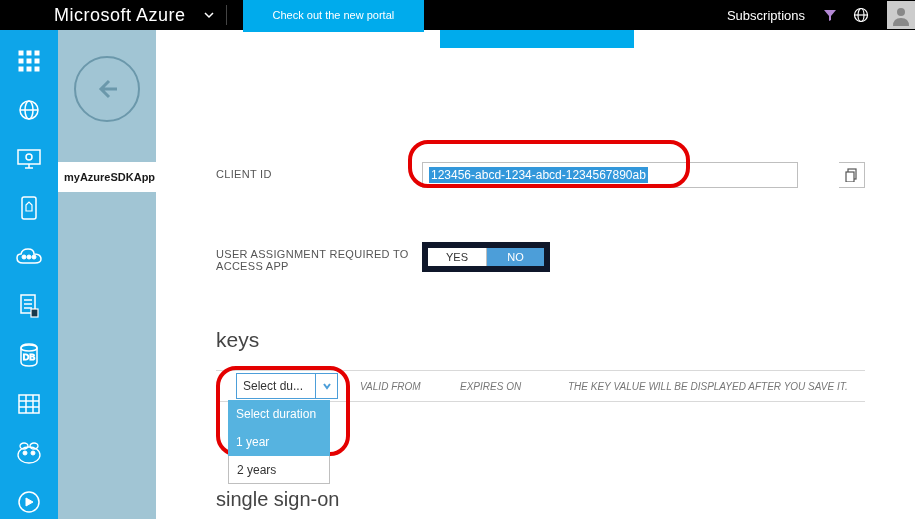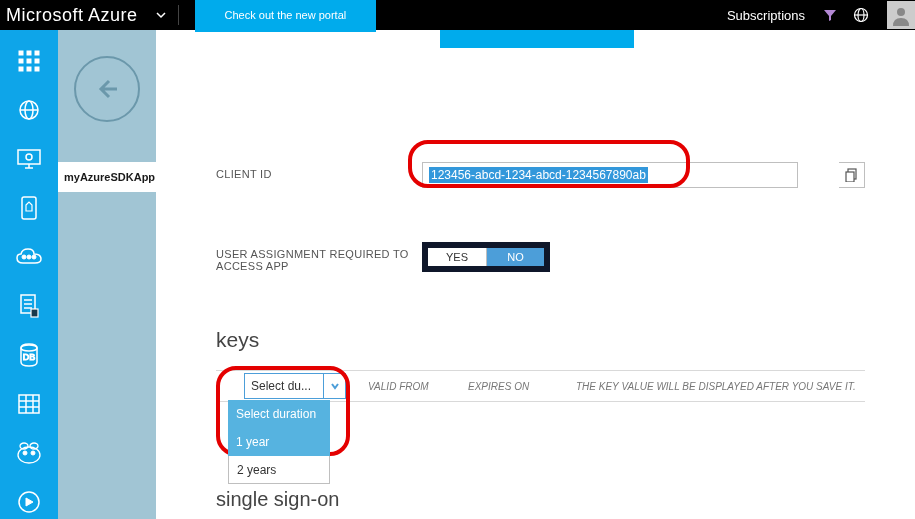--- a/index.html
+++ b/index.html
@@ -1,20 +1,20 @@
 <!DOCTYPE html>
 <html><head>
 <meta charset="utf-8">
 <style>
 * { box-sizing: border-box; margin: 0; padding: 0; }
 body { font-family: "Segoe UI", Arial, sans-serif; font-size: 13px; color: #333; background: #fff; width: 915px; height: 519px; overflow: hidden; position: relative; }
 
 
 .topbar { height: 30px; background: #000; color: #fff; display: flex; align-items: center; position: relative; z-index: 10; }
-.brand { font-size: 18px; font-weight: 300; padding: 0 12px 0 6px; letter-spacing: 0.5px; }
+.brand { font-size: 18px; font-weight: 300; padding: 0 12px 0 6px; letter-spacing: 0.5px; margin-left: 48px; }
 .chev-down { margin-left: 4px; }
 .chev-down svg { display: block; }
 .vsep { width: 1px; height: 20px; background: #444; margin: 0 10px; }
 .portal-btn { background: #00abec; color: #fff; font-size: 11px; padding: 0 30px; height: 34px; display: flex; align-items: center; cursor: pointer; margin-left: 6px; }
 .top-right { margin-left: auto; display: flex; align-items: center; height: 30px; }
 .subs { color: #fff; font-size: 13px; padding: 0 10px; }
 .filter-icon, .globe-icon { padding: 0 8px; display: flex; align-items: center; }
 .avatar { width: 28px; height: 28px; background: #ccc; margin-left: 10px; display: flex; align-items: center; justify-content: center; }
 .avatar svg { display: block; }
 
@@ -50,21 +50,21 @@
 
 .row-ua { margin-top: 54px; }
 .toggle { display: inline-flex; border: 6px solid #0f172a; height: 30px; }
 .toggle .opt { width: 58px; display: flex; align-items: center; justify-content: center; font-size: 11px; cursor: pointer; background: #fff; color: #333; }
 .toggle .opt.active { background: #4c9ed9; color: #fff; }
 .toggle .opt + .opt { border-left: 1px solid #bfbfbf; }
 
 
 .section-title { font-size: 21px; font-weight: 300; color: #444; margin-top: 56px; }
 .keys-table { margin-top: 18px; position: relative; }
-.keys-header-row { display: flex; align-items: center; height: 32px; border-top: 1px solid #d9d9d9; border-bottom: 1px solid #d9d9d9; font-size: 10px; font-style: italic; color: #777; padding-left: 16px; }
+.keys-header-row { display: flex; align-items: center; height: 32px; border-top: 1px solid #d9d9d9; border-bottom: 1px solid #d9d9d9; font-size: 10px; font-style: italic; color: #777; padding-left: 8px; }
 .keys-header-row .col-dur { width: 136px; }
 .keys-header-row .col-from { width: 100px; }
 .keys-header-row .col-exp { width: 108px; }
 .keys-header-row .col-val { flex: 1; }
 
 .dur-select { width: 102px; height: 26px; border: 1px solid #4c9ed9; background: #fff; display: flex; align-items: center; margin-left: 12px; position: relative; cursor: pointer; }
 .dur-select .label { flex: 1; padding: 0 6px; font-size: 12px; font-style: normal; color: #333; white-space: nowrap; overflow: hidden; text-overflow: ellipsis; }
 .dur-select .arrow { width: 22px; height: 24px; border-left: 1px solid #4c9ed9; display: flex; align-items: center; justify-content: center; }
 .dur-select .arrow svg { stroke: #4c9ed9; fill: none; stroke-width: 2; }
 

